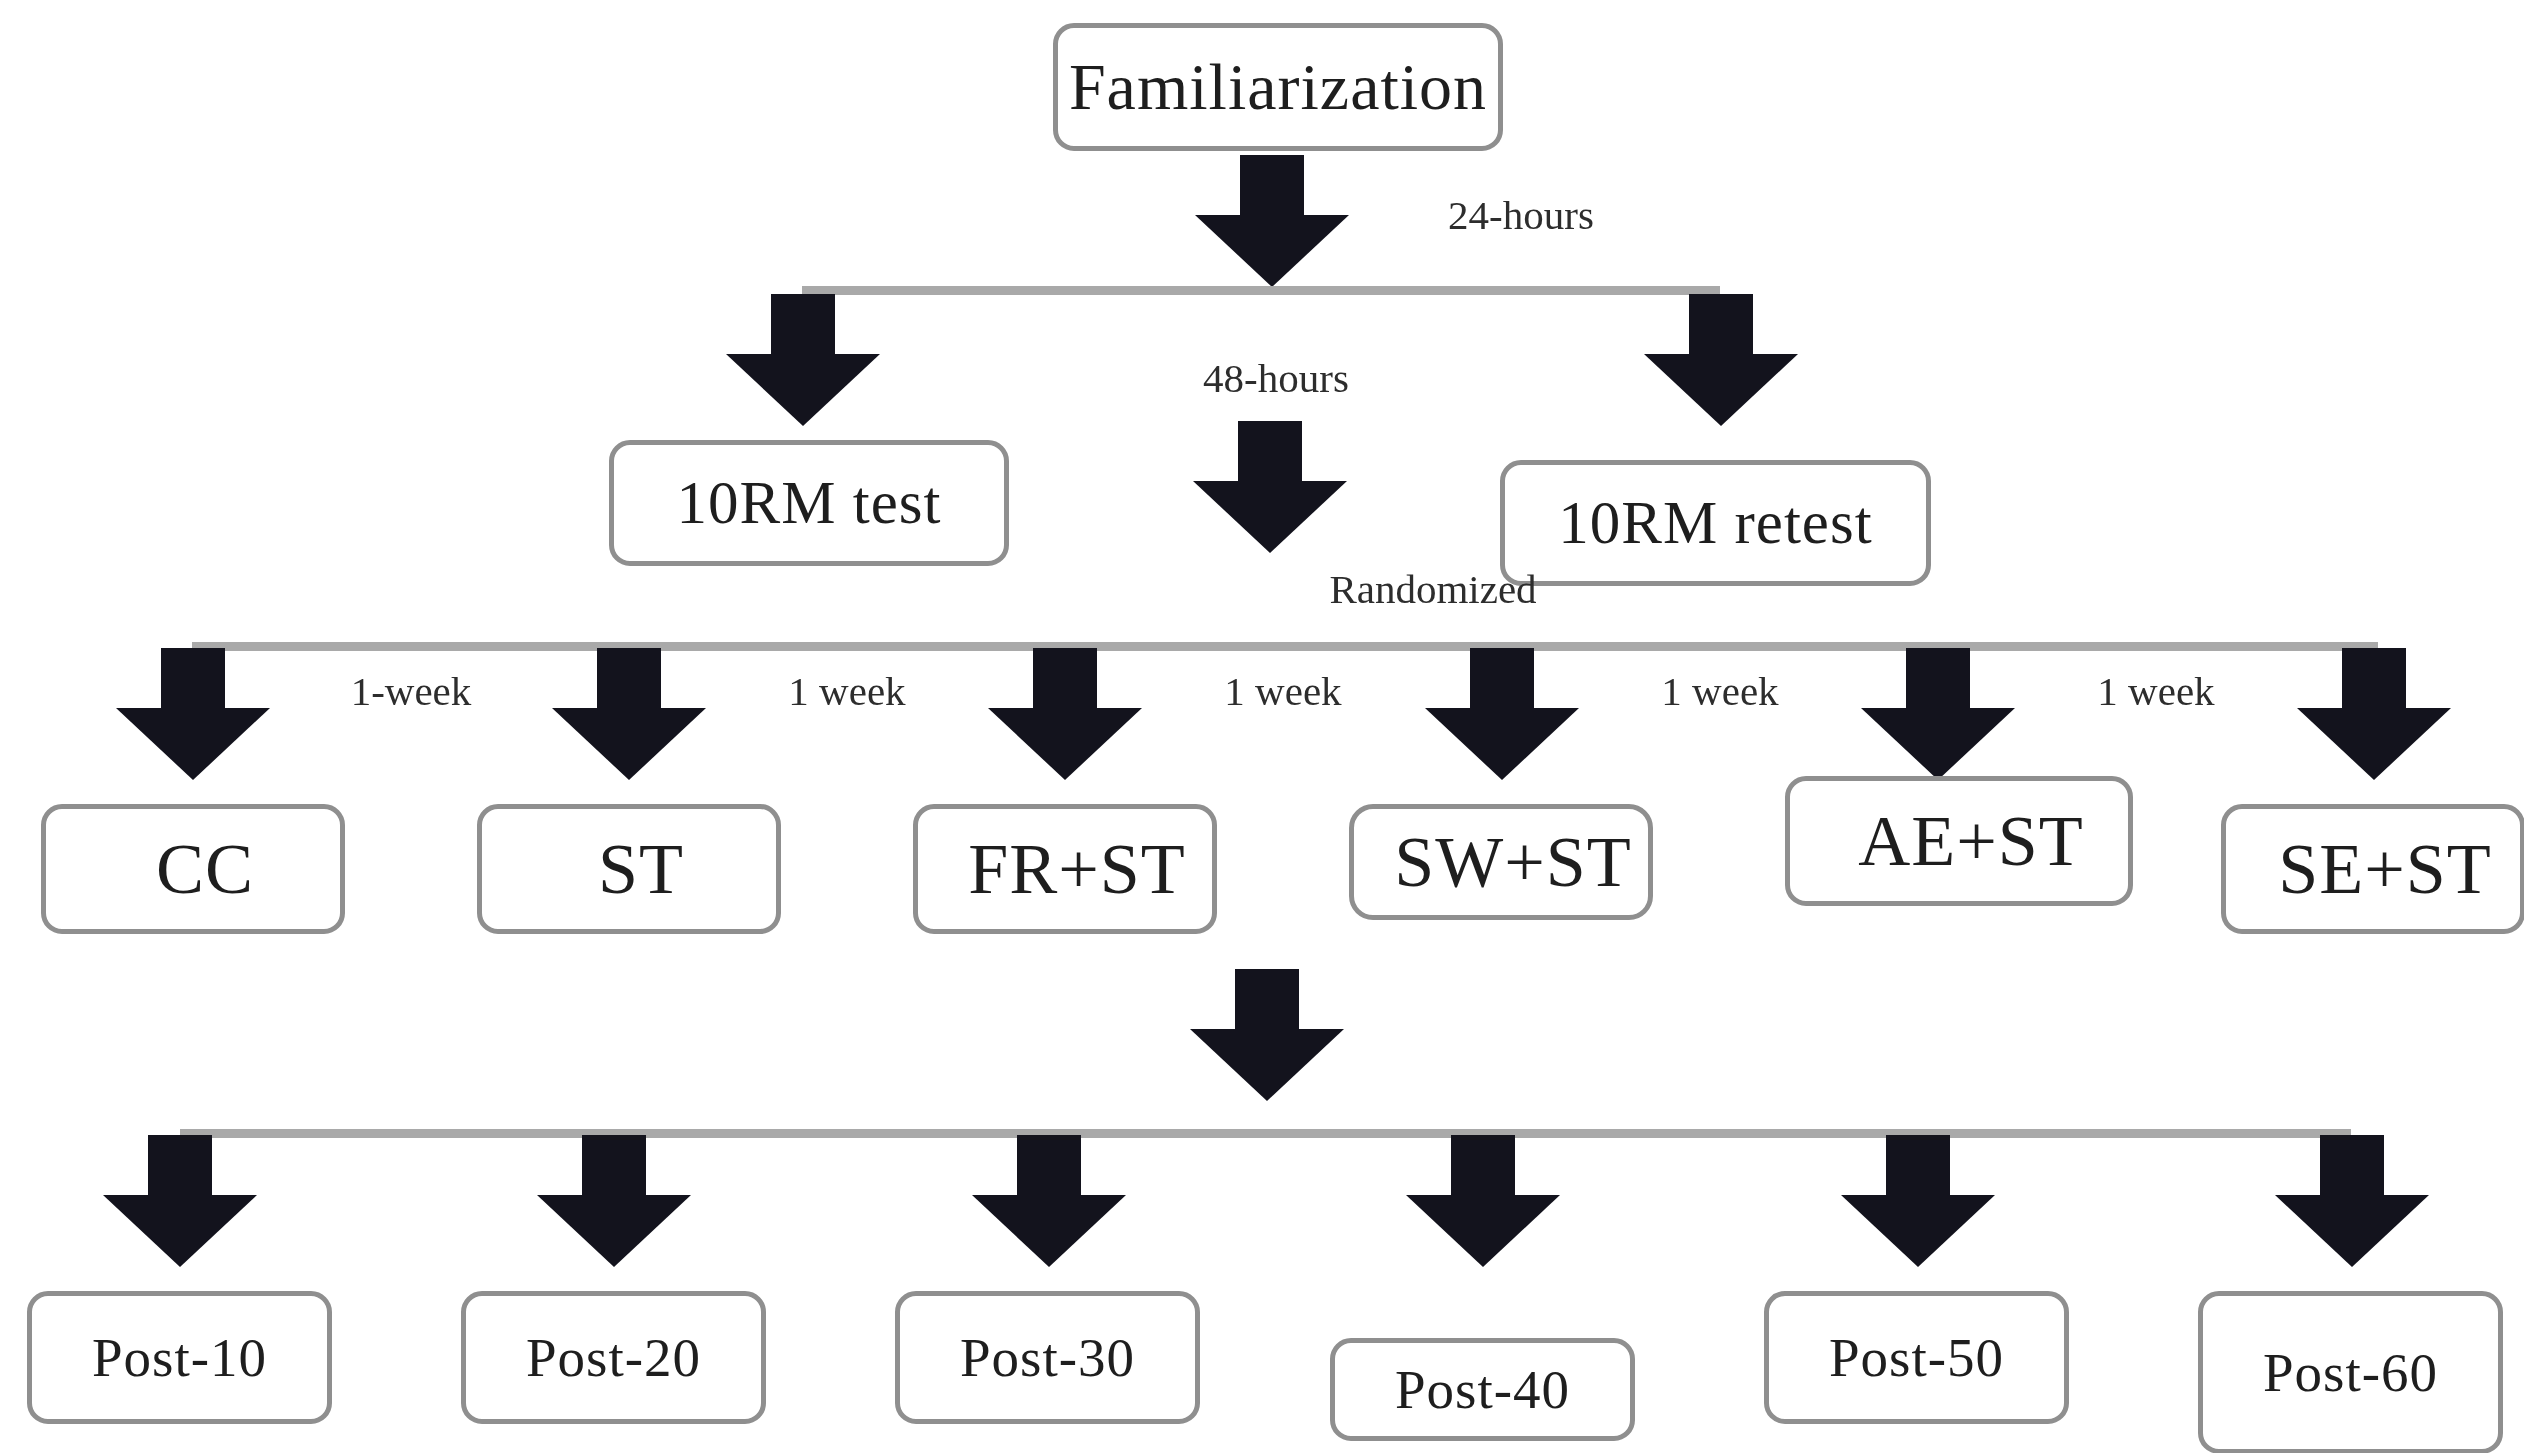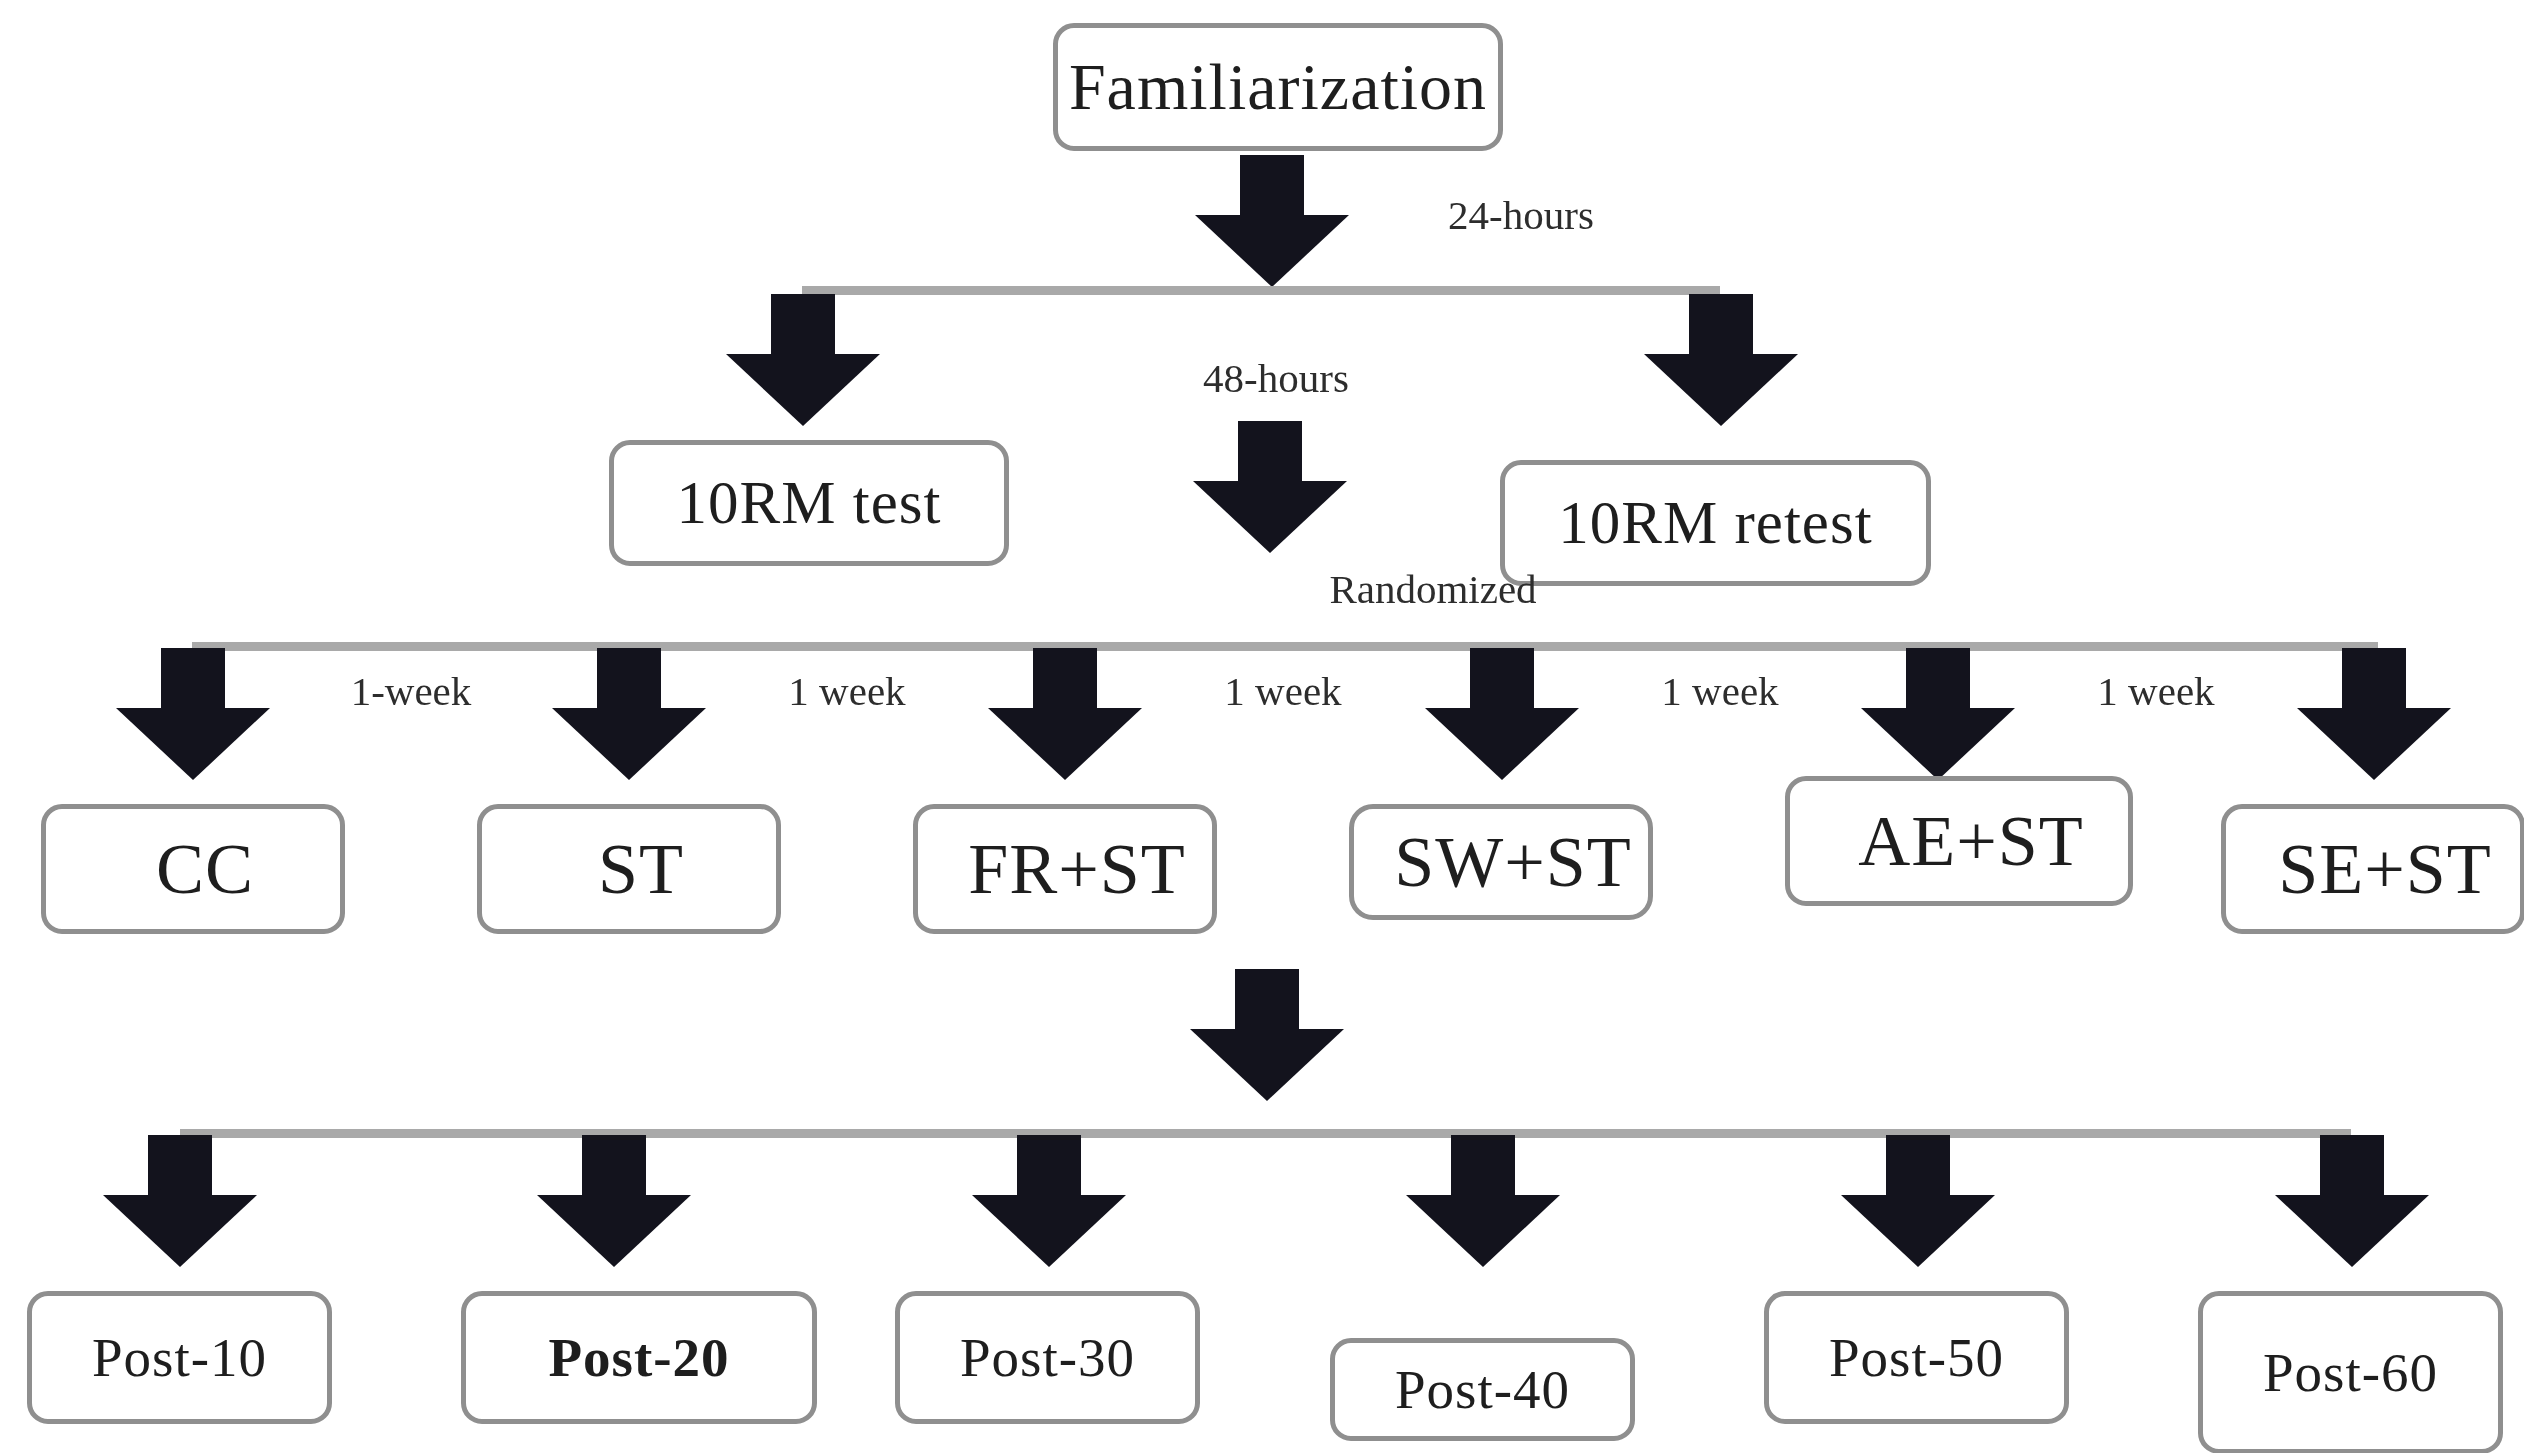--- a/index.html
+++ b/index.html
@@ -170,21 +170,21 @@
     <div class="head"></div>
   </div>
   <div class="arrow" style="left:2274px;top:1135px;">
     <div class="shaft"></div>
     <div class="head"></div>
   </div>
 
   <div class="node post" style="left:27px;top:1291px;width:305px;height:133px;">
     <span>Post-10</span>
   </div>
-  <div class="node post" style="left:461px;top:1291px;width:356px;height:133px;font-weight:bold;">
+  <div class="node post" style="left:461px;top:1291px;width:305px;height:133px;">
     <span>Post-20</span>
   </div>
   <div class="node post" style="left:895px;top:1291px;width:305px;height:133px;">
     <span>Post-30</span>
   </div>
   <div class="node post" style="left:1330px;top:1338px;width:305px;height:103px;">
     <span>Post-40</span>
   </div>
   <div class="node post" style="left:1764px;top:1291px;width:305px;height:133px;">
     <span>Post-50</span>

